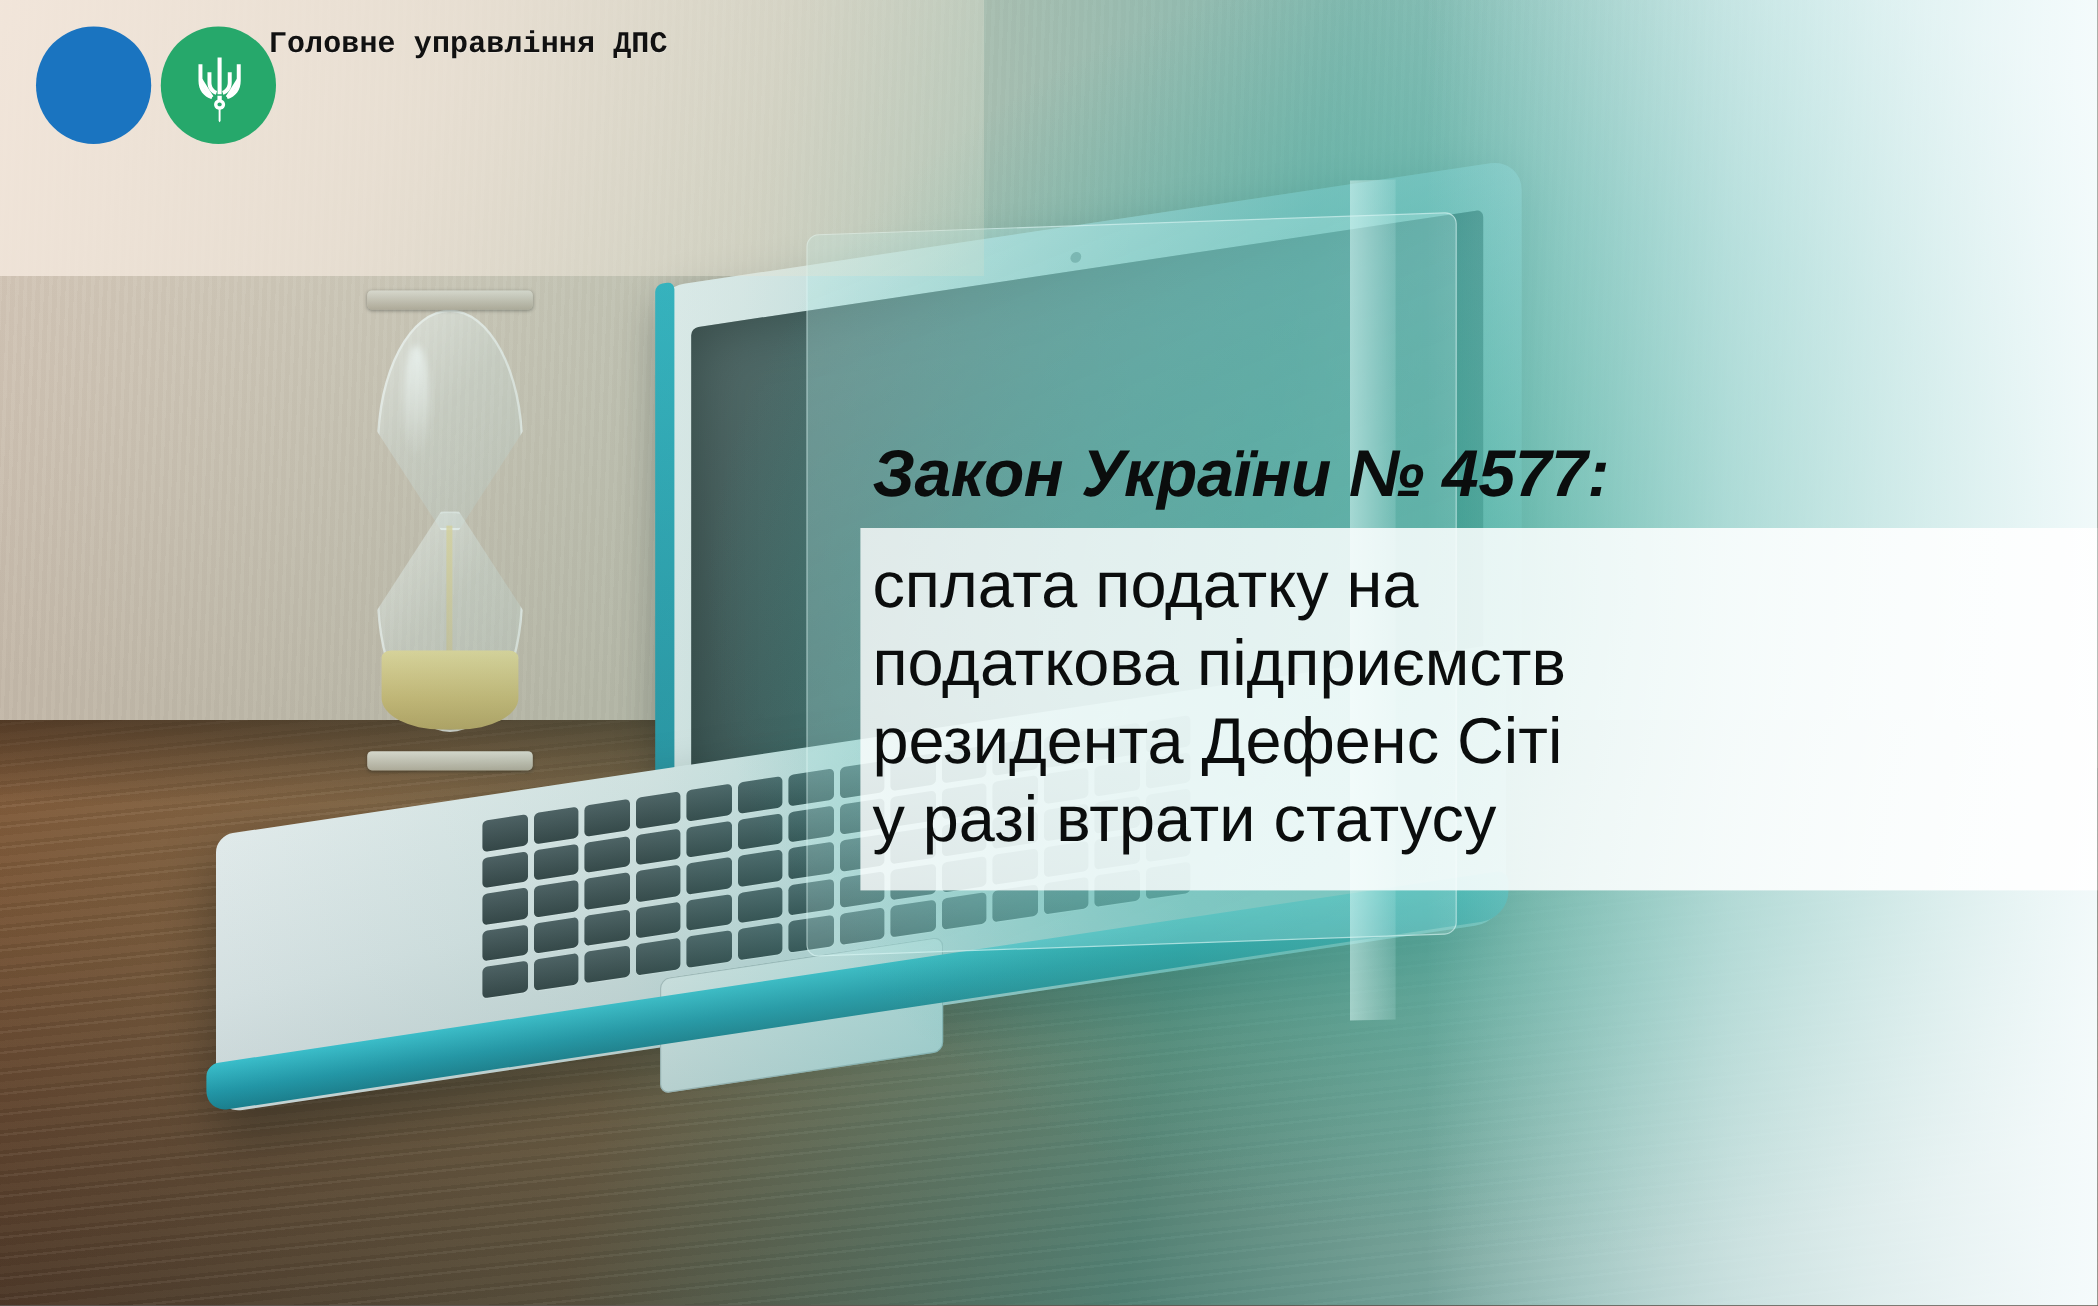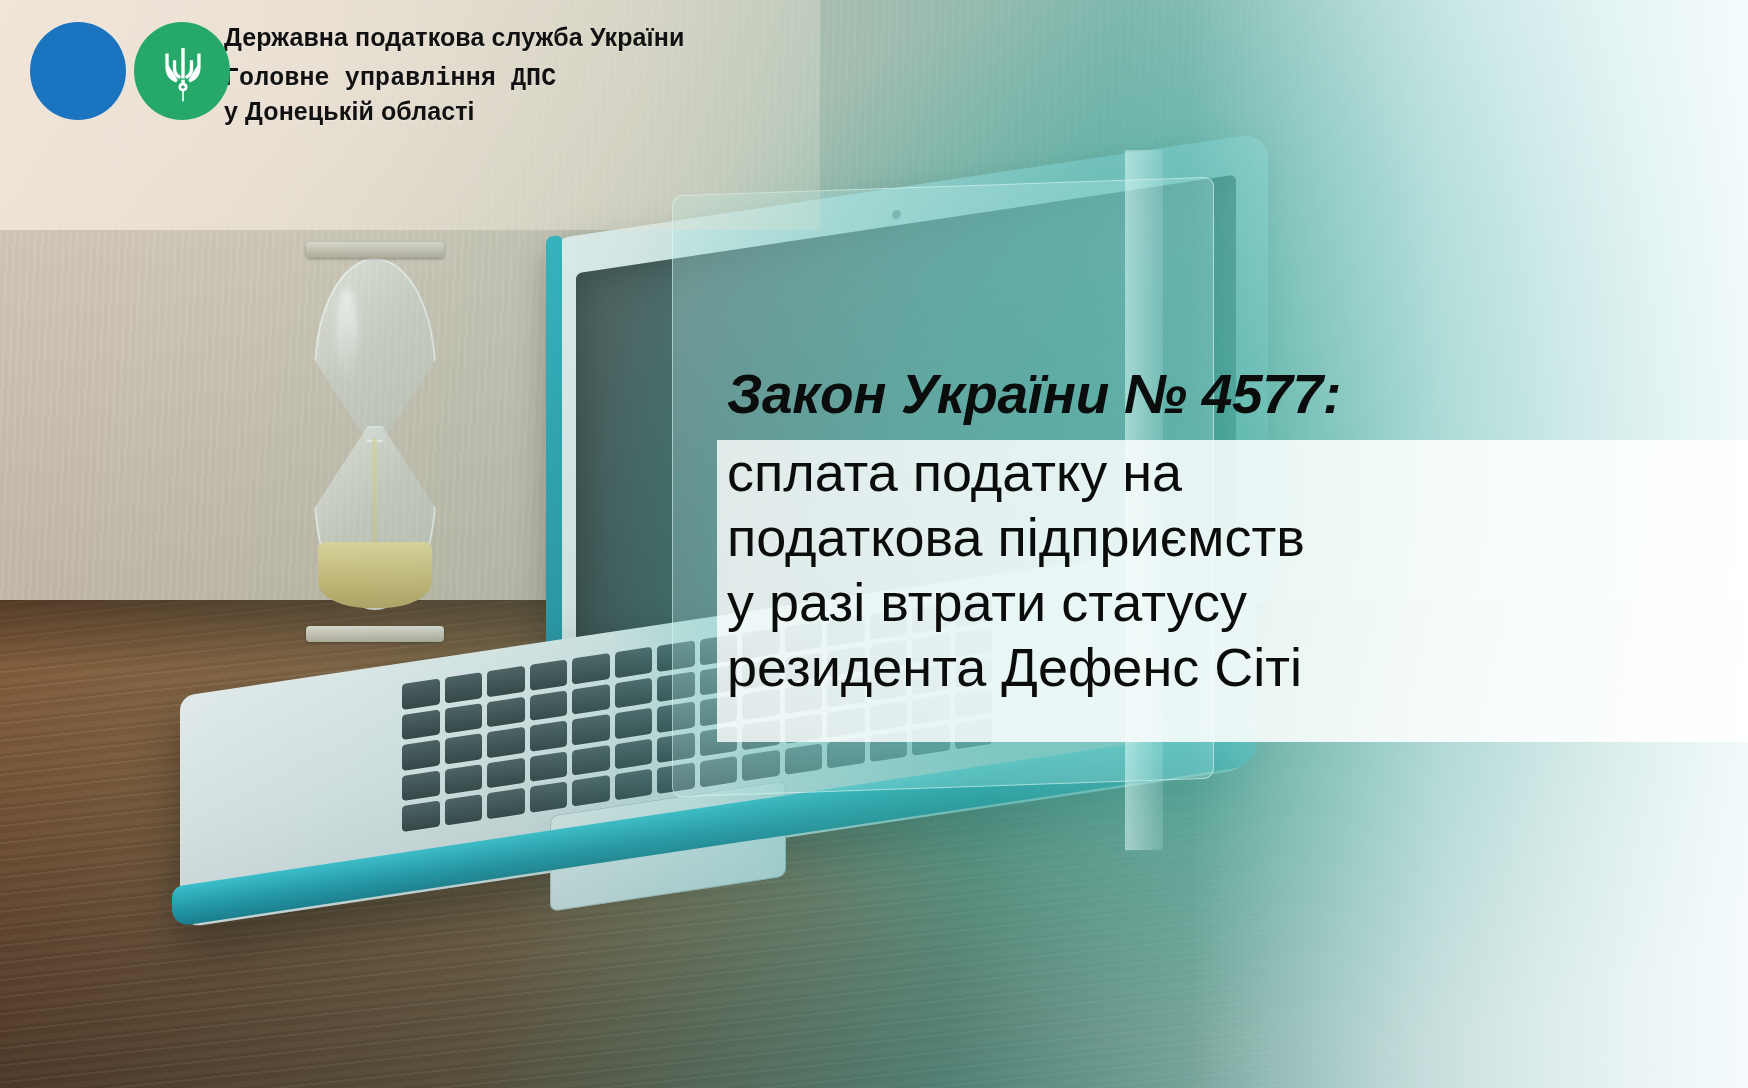--- a/index.html
+++ b/index.html
@@ -194,21 +194,21 @@
   .title{
     position:absolute; left:727px; top:362px;
     font-size:55px; font-weight:bold; color:#0b0d0d;
     letter-spacing:-.3px; white-space:nowrap;font-style:italic;
   }
   .bodybox{
     position:absolute; left:717px; top:440px; width:1031px; height:302px;
     background:linear-gradient(100deg, rgba(255,255,255,.80) 0%, rgba(252,255,255,.86) 40%, rgba(255,255,255,.93) 100%);
   }
   .bodytext{
-    position:absolute; left:727px; top:440px; width:1021px;
+    position:absolute; left:727px; top:456px; width:1021px;
     font-size:54px; line-height:65px; color:#0b0d0d; font-weight:normal;
   }
   .bodytext .bl{ white-space:nowrap; }
 </style>
 </head>
 <body>
 
 <div class="stage">
 
   <div class="photo">
@@ -337,30 +337,28 @@
           <path d="M35.3 7.5 h3.3 v13.8 c0 7.7 -4.2 13.1 -10.9 15.3 l-1 -3.1 c5.3 -1.8 8.6 -6 8.6 -12.2 z"></path>
           <path d="M10.9 14.2 h3.3 v8.4 c0 3.8 1.9 6.2 4.7 7.3 l-1 3.1 c-4.3 -1.4 -7 -4.9 -7 -10.2 z"></path>
           <path d="M27.8 14.2 h3.3 v8.6 c0 5.3 -2.7 8.8 -7 10.2 l-1 -3.1 c2.8 -1.1 4.7 -3.5 4.7 -7.3 z"></path>
           <path d="M6.6 19.6 l9.2 14.6 l-2.7 1.8 l-9.2 -14.6 z"></path>
           <path d="M35.4 19.6 l2.7 1.8 l-9.2 14.6 l-2.7 -1.8 z"></path>
           <path d="M13.7 35.9 h14.6 v3.1 h-14.6 z" opacity="0"></path>
         </g>
       </svg>
     </div>
     <div class="htext">
-      <div class="hline l1">Державна податкова служба України</div>
       <div class="hline l2">Головне управління ДПС</div>
-      <div class="hline l3">у Донецькій області</div>
     </div>
   </div>
 
   <div class="title">Закон України № 4577:</div>
 
   <div class="bodybox"></div>
 
   <div class="bodytext">
     <div class="bl">сплата податку на</div>
     <div class="bl">податкова підприємств</div>
+    <div class="bl">резидента Дефенс Сіті</div>
     <div class="bl">у разі втрати статусу</div>
-    <div class="bl">резидента Дефенс Сіті</div>
   </div>
 
 </div>
 
 </body></html>

